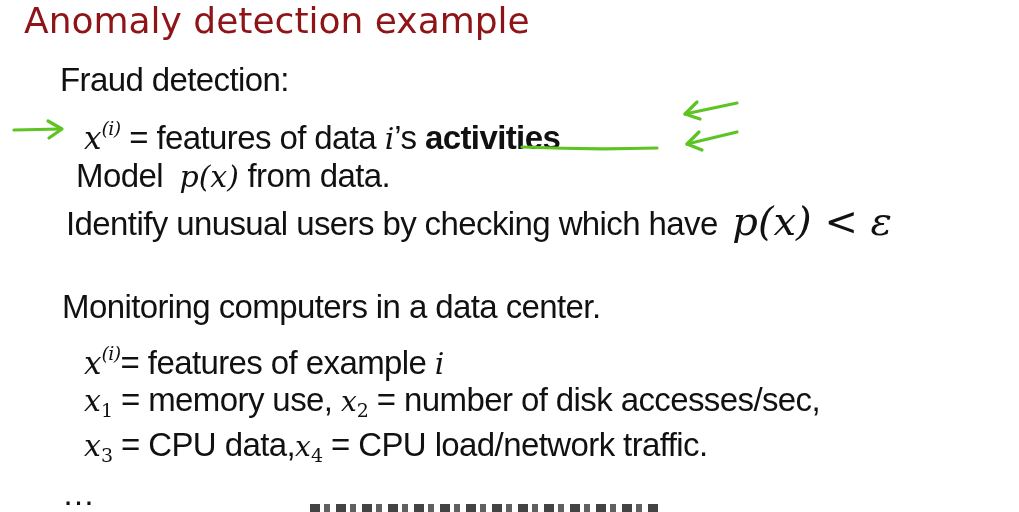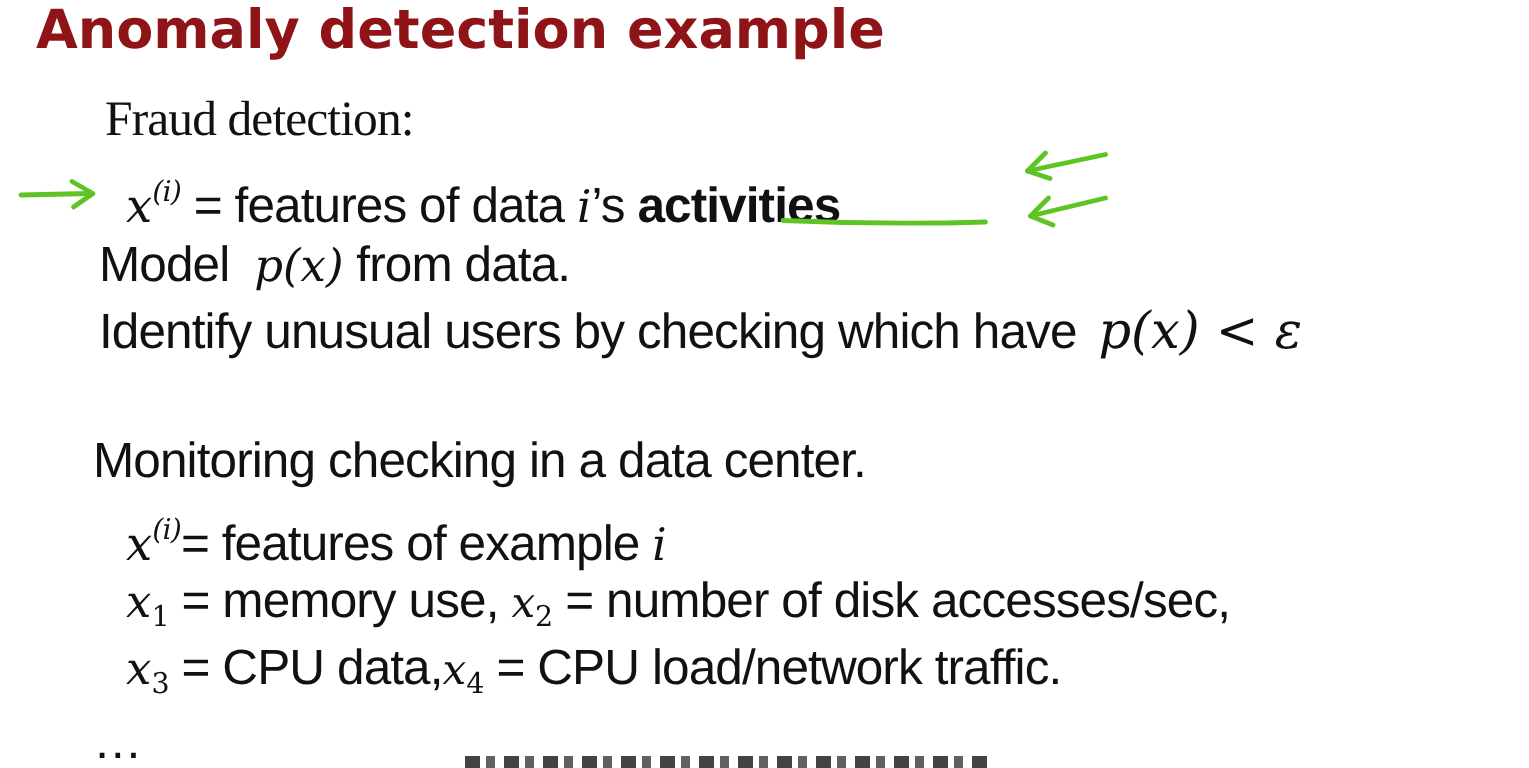--- a/index.html
+++ b/index.html
@@ -6,21 +6,21 @@
   body {
     width: 1019px; height: 512px; overflow: hidden;
     background: #ffffff;
     font-family: "Liberation Sans", sans-serif;
     color: #111111;
     position: relative;
   }
   .title {
     position: absolute; left: 24px; top: 0px;
     font-family: "DejaVu Sans", sans-serif;
-    font-weight: bold; font-size: 36px;
+    font-weight: normal; font-size: 36px;
     color: #8f1418; letter-spacing: 0px;
     white-space: nowrap;
   }
   .line {
     position: absolute; white-space: nowrap;
     font-size: 33px; line-height: 40px;
     letter-spacing: -0.6px;
   }
   .math {
     font-family: "DejaVu Serif", serif;
@@ -38,35 +38,35 @@
     opacity: 0.85;
   }
 </style>
 </head>
 <body>
 
 <div>
 
   <div class="title">Anomaly detection example</div>
 
-  <div class="line" style="left:70px; top:60px;font-family:Liberation Serif, serif;">Fraud detection:</div>
+  <div class="line" style="left:60px; top:60px;">Fraud detection:</div>
 
   <div class="line" style="left:84px; top:108px;">
     <span class="math m-up">x</span><sup class="s">(i)</sup><span> = features of data </span><span class="math" style="font-size:30px;">i</span><span>’s </span><span class="ul">activities</span>
   </div>
 
-  <div class="line" style="left:66px; top:156px;">
+  <div class="line" style="left:76px; top:156px;">
     <span>Model </span><span class="math" style="font-size:30px; margin-left:8px;">p(x)</span><span> from data.</span>
   </div>
 
   <div class="line" style="left:66px; top:201px;">
-    <span>Identify unusual users by checking which have </span><span class="math" style="font-size:34px; margin-left:6px;">p(x) &lt; ε</span>
+    <span>Identify unusual users by checking which have </span><span class="math" style="font-size:40px; margin-left:6px;">p(x) &lt; ε</span>
   </div>
 
-  <div class="line" style="left:62px; top:287px;">Monitoring checking in a data center.</div>
+  <div class="line" style="left:62px; top:287px;">Monitoring computers in a data center.</div>
 
   <div class="line" style="left:84px; top:333px;">
     <span class="math m-up">x</span><sup class="s">(i)</sup><span>= features of example </span><span class="math" style="font-size:30px;">i</span>
   </div>
 
   <div class="line" style="left:84px; top:380px;text-align:right;">
     <span class="math" style="font-size:30px;">x</span><sub class="s">1</sub><span> = memory use, </span><span class="math" style="font-size:28px;">x</span><sub class="s">2</sub><span> = number of disk accesses/sec,</span>
   </div>
 
   <div class="line" style="left:84px; top:425px;">

